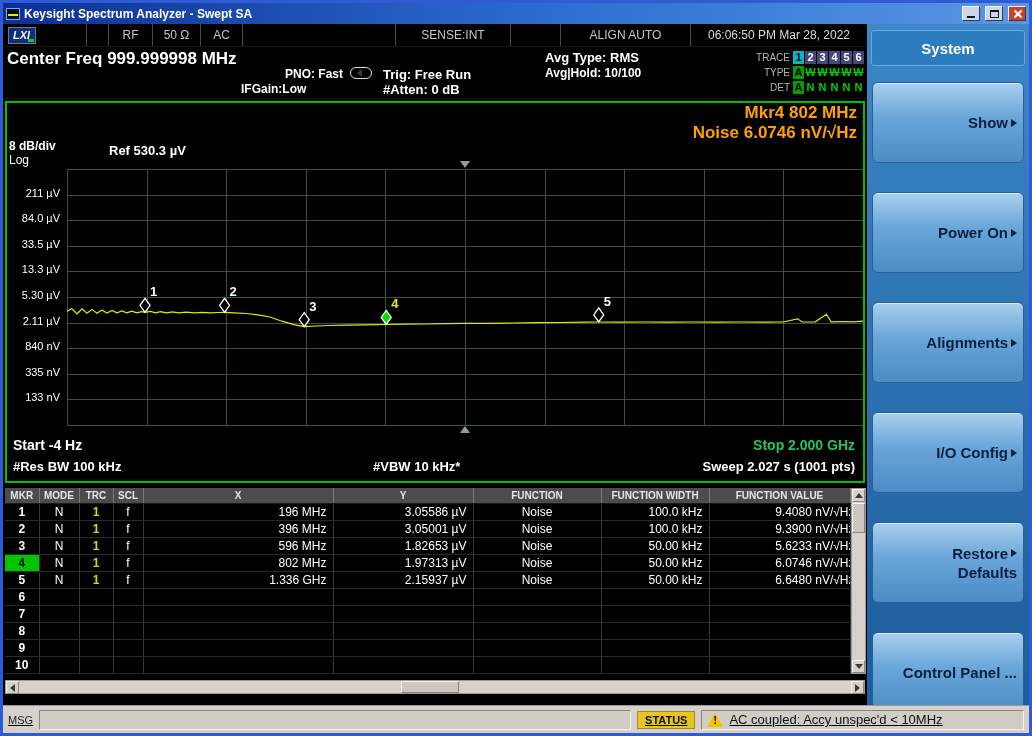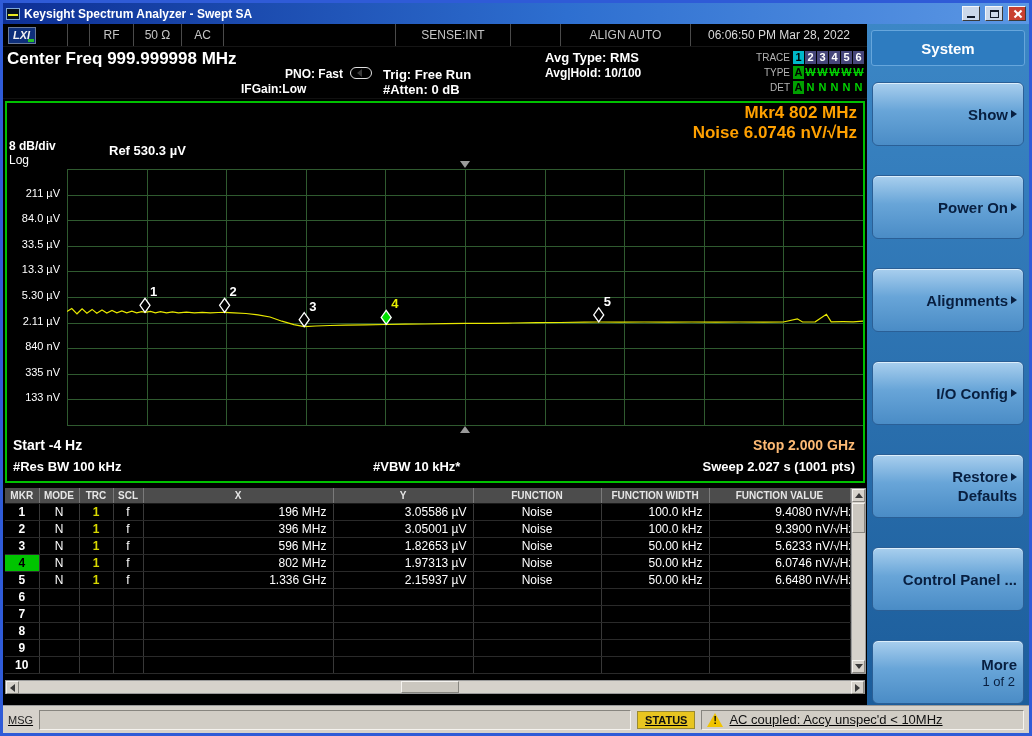--- a/index.html
+++ b/index.html
@@ -22,21 +22,21 @@
   .glyph-close::before,.glyph-close::after{ content:""; position:absolute; left:4px; top:0; width:2px; height:10px; background:#fff;}
   .glyph-close::before{ transform:rotate(45deg);} .glyph-close::after{ transform:rotate(-45deg);}
 
   
   .body-row{ flex:1 1 auto; display:flex; min-height:0; }
   .left-col{ flex:1 1 auto; display:flex; flex-direction:column; background:#000; min-width:0;}
 
   
   .status-row{ height:23px; display:flex; align-items:stretch; color:#c6c6c6; font-size:12px; border-bottom:1px solid #151515;}
   .st-cell{ display:flex; align-items:center; justify-content:center; padding:0 5px; border-right:1px solid #4a4a4a; white-space:nowrap;}
-  .w-lxi{ width:65px; justify-content:flex-start;}
+  .w-lxi{ width:84px; justify-content:flex-start;}
   .sp-a{ width:22px;} .w-rf{ width:44px;} .w-ohm{ width:48px;} .w-ac{ width:42px;}
   .sp-b{ flex:1;} .w-sense{ width:115px;} .sp-c{ width:50px;} .w-align{ width:130px;}
   .w-time{ width:176px; border-right:none; color:#dadada;}
   .lxi-badge{ background:#0e2f7a; border:1px solid #6a7a9a; color:#f2f2f2; font-weight:bold; font-style:italic;
               font-size:11px; padding:1px 5px 1px 4px; position:relative; line-height:13px;}
   .lxi-badge::after{ content:""; position:absolute; right:1px; bottom:1px; width:6px; height:3px; background:#28c028;}
 
   
   .meas-row{ height:52px; position:relative; color:#fff; border-bottom:1px solid #101010; flex:0 0 auto;}
   .center-freq{ position:absolute; left:4px; top:2px; font-size:17px; font-weight:bold;}
@@ -64,21 +64,21 @@
   .display{ margin:2px 2px 0 2px; height:382px; border:2px solid #00c000; position:relative; background:#000; flex:0 0 auto;}
   .mkr-line1{ position:absolute; right:6px; top:0; color:#ffa000; font-size:17px; font-weight:bold;}
   .mkr-line2{ position:absolute; right:6px; top:20px; color:#ffa000; font-size:17px; font-weight:bold;}
   .scale{ position:absolute; left:2px; top:36px; font-size:12px; font-weight:bold; color:#fff;}
   .scale-mode{ position:absolute; left:2px; top:50px; font-size:12px; color:#fff;}
   .ref-label{ position:absolute; left:102px; top:40px; font-size:13px; font-weight:bold; color:#fff;}
   .y-axis{ position:absolute; left:0; top:0; width:56px; height:100%;}
   .ylab{ position:absolute; right:3px; font-size:11px; color:#fff; white-space:nowrap;}
   .plot-svg{ position:absolute; left:60px; top:58px;}
   .start-label{ position:absolute; left:6px; top:334px; font-size:14px; font-weight:bold; color:#fff;}
-  .stop-label{ position:absolute; right:8px; top:334px; font-size:14px; font-weight:bold; color:#fdba74;}
+  .stop-label{ position:absolute; right:8px; top:334px; font-size:14px; font-weight:bold; color:#22c55e;}
   .resbw{ position:absolute; left:6px; top:356px; font-size:13px; font-weight:bold; color:#fff;}
   .vbw{ position:absolute; left:366px; top:356px; font-size:13px; font-weight:bold; color:#fff;}
   .sweep{ position:absolute; right:8px; top:356px; font-size:13px; font-weight:bold; color:#fff;}
   svg text{ font-family:"Liberation Sans", sans-serif;}
 
   
   .table-wrap{ margin:5px 2px 0 2px; position:relative; height:188px; flex:0 0 auto;}
   table{ border-collapse:collapse; table-layout:fixed; width:845px; background:#000;}
   thead th{ background:#4c4c4c; color:#e6e6e6; font-size:10px; font-weight:bold; height:15px;
             border-right:1px solid #7a7a7a; border-bottom:1px solid #1a1a1a; overflow:hidden; white-space:nowrap;}
@@ -108,21 +108,21 @@
   .tri-up{ width:0; height:0; border-left:4px solid transparent; border-right:4px solid transparent; border-bottom:5px solid #3a3a3a;}
   .tri-down{ width:0; height:0; border-left:4px solid transparent; border-right:4px solid transparent; border-top:5px solid #3a3a3a;}
   .tri-left{ width:0; height:0; border-top:4px solid transparent; border-bottom:4px solid transparent; border-right:5px solid #3a3a3a;}
   .tri-right{ width:0; height:0; border-top:4px solid transparent; border-bottom:4px solid transparent; border-left:5px solid #3a3a3a;}
 
   
   .sidebar{ flex:0 0 162px; background:linear-gradient(#3c87c6,#1c5d9b); display:flex; flex-direction:column; padding:4px 2px 0 2px;}
   .sb-header{ height:36px; background:#2e7cc0; border:1px solid #66a6dc; border-radius:3px; color:#fff;
               font-weight:bold; font-size:15px; display:flex; align-items:center; justify-content:center; margin:2px 2px 0 2px; flex:0 0 auto;}
   .sb-menu{ display:flex; flex-direction:column; }
-  .sb-btn{ height:64px; margin:29px 3px 0 3px; background:linear-gradient(#a9cfee,#68a5d8 45%,#4a8cc6);
+  .sb-btn{ height:81px; margin:29px 3px 0 3px; background:linear-gradient(#a9cfee,#68a5d8 45%,#4a8cc6);
            border:1px solid #2a5f96; border-radius:6px; box-shadow:inset 0 1px 0 #dcEEfb;
            color:#081f40; font-weight:bold; font-size:15px; display:flex; flex-direction:column;
            justify-content:center; padding:0 6px; cursor:default;}
   .sb-menu .sb-btn:first-child{ margin-top:16px;}
   .sb-line{ display:flex; justify-content:flex-end; align-items:center; line-height:19px; gap:3px;}
   .sb-arrow{ width:0; height:0; border-left:6px solid #081f40; border-top:4px solid transparent; border-bottom:4px solid transparent;}
   .sb-sub{ text-align:right; font-weight:normal; font-size:13px; padding-right:2px;}
 
   
   .footer{ height:28px; background:#d6d2cb; border-top:1px solid #9a9a9a; display:flex; align-items:center;

